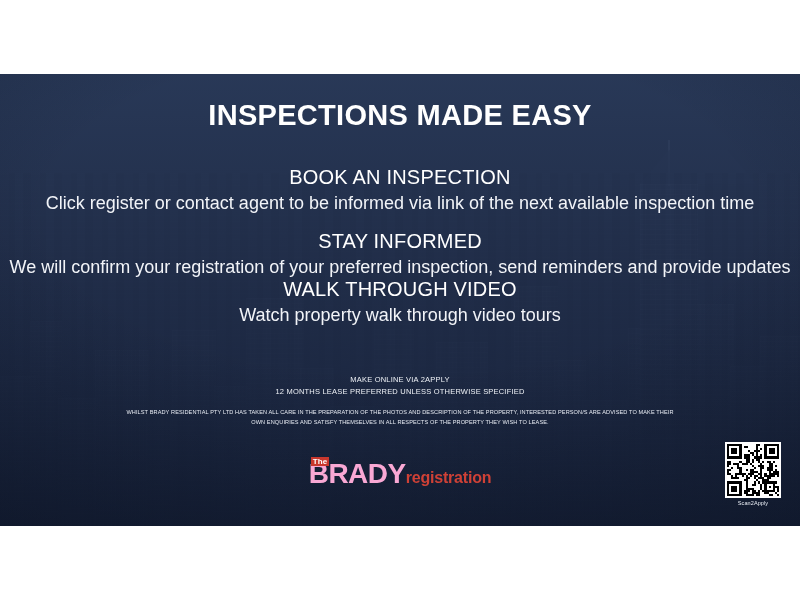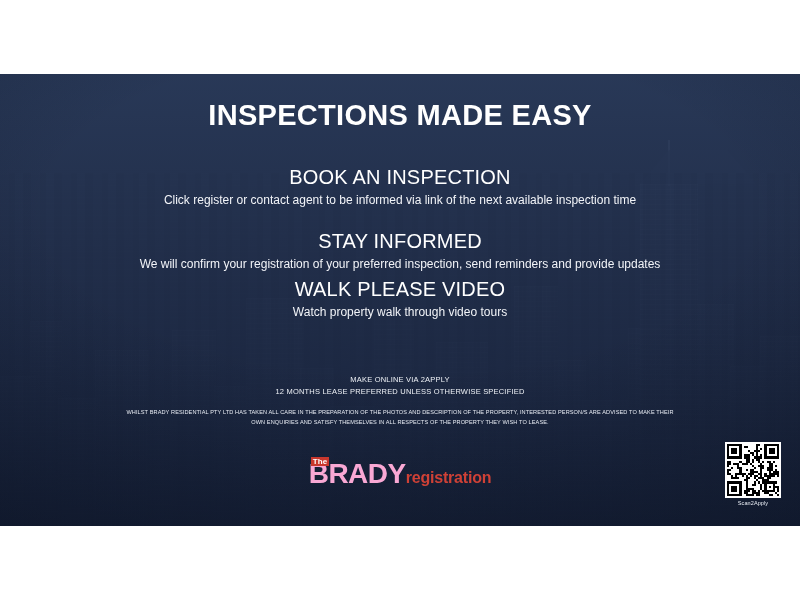--- a/index.html
+++ b/index.html
@@ -158,21 +158,21 @@
     right: 0;
   }
   .block-head {
     font-size: 20px;
     font-weight: normal;
     letter-spacing: .2px;
     color: #ffffff;
     margin: 0 0 4px 0;
   }
   .block-sub {
-    font-size: 12px;
+    font-size: 18px;
     font-weight: normal;
     color: #f2f4f8;
     margin: 0;
   }
 
   #block-book   { top: 92px; }
   #block-stay   { top: 156px; }
   #block-video  { top: 204px; }
 
   .note {
@@ -330,21 +330,21 @@
         <p class="block-head">BOOK AN INSPECTION</p>
         <p class="block-sub">Click register or contact agent to be informed via link of the next available inspection time</p>
       </div>
 
       <div class="block" id="block-stay">
         <p class="block-head">STAY INFORMED</p>
         <p class="block-sub">We will confirm your registration of your preferred inspection, send reminders and provide updates</p>
       </div>
 
       <div class="block" id="block-video">
-        <p class="block-head">WALK PLEASE VIDEO</p>
+        <p class="block-head">WALK THROUGH VIDEO</p>
         <p class="block-sub">Watch property walk through video tours</p>
       </div>
 
 
       <div class="apply">
         <div>MAKE ONLINE VIA 2APPLY</div>
         <div>12 MONTHS LEASE PREFERRED UNLESS OTHERWISE SPECIFIED</div>
       </div>
 
       <div class="disclaimer">

